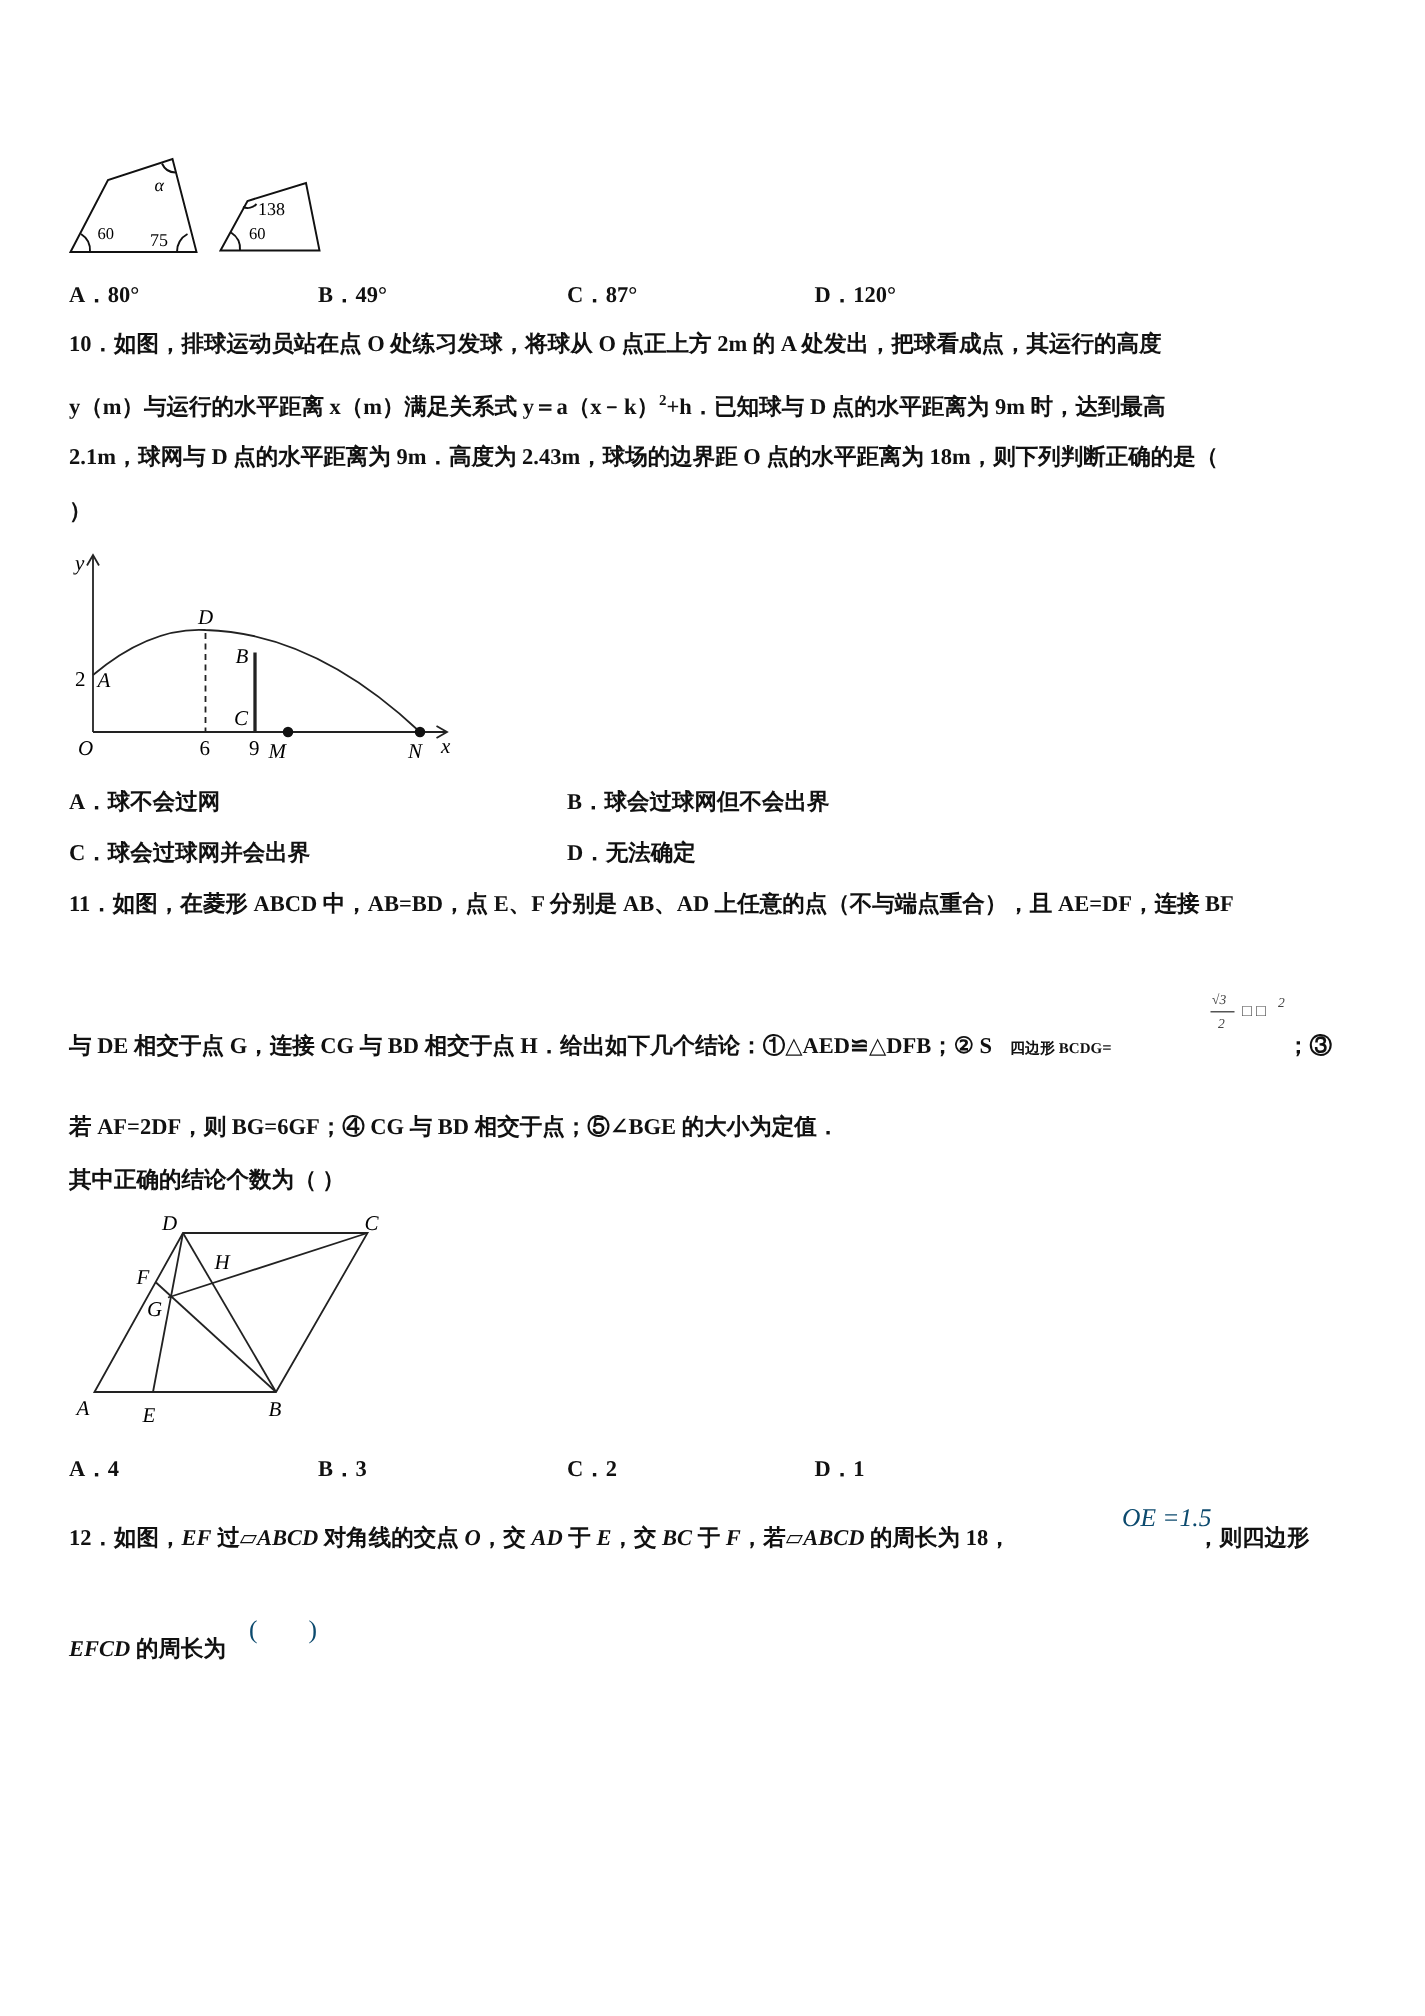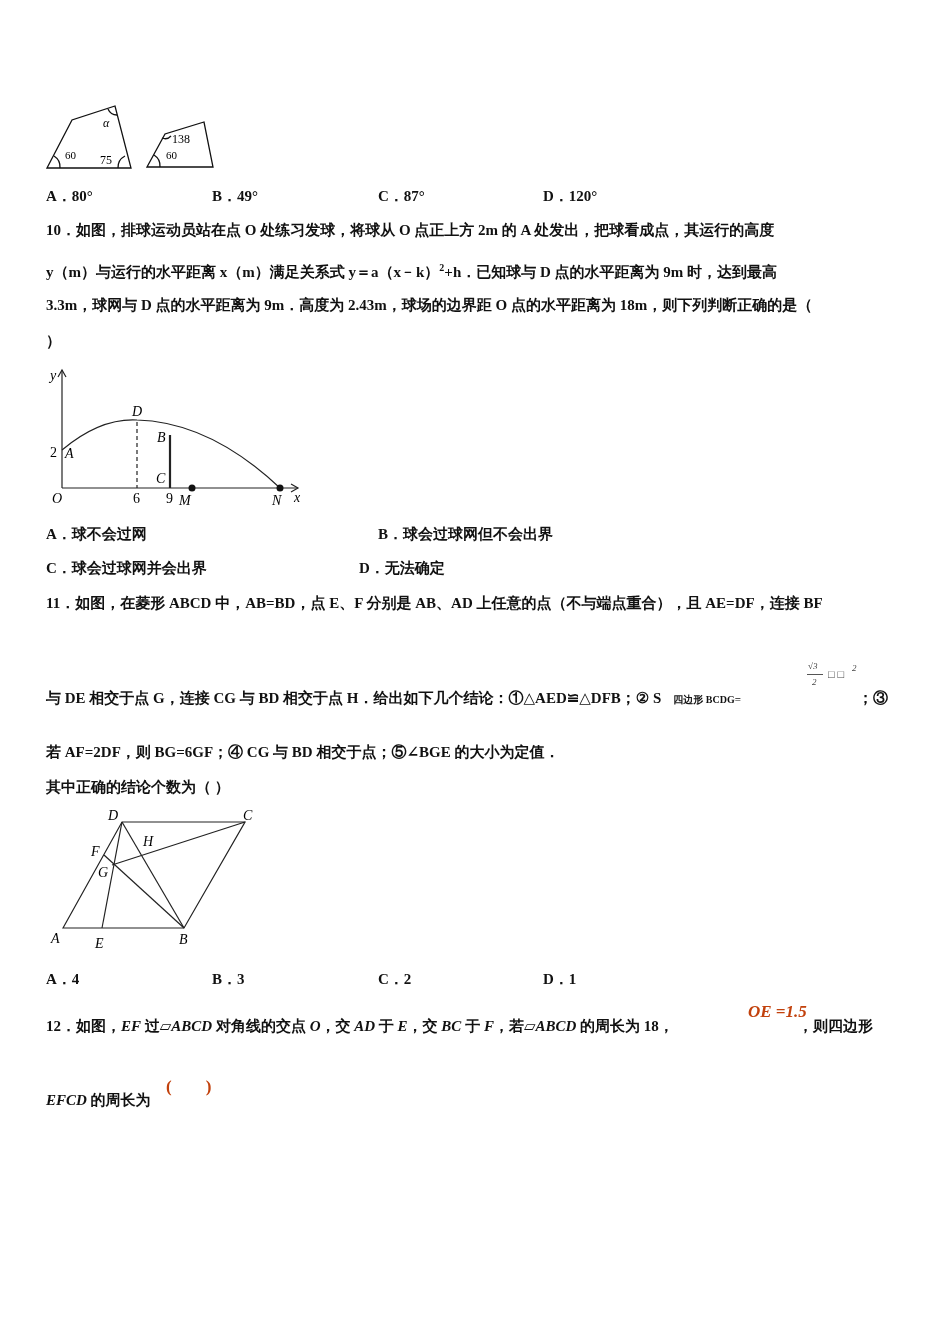--- a/index.html
+++ b/index.html
@@ -8,21 +8,21 @@
     font-family: "Liberation Serif", "DejaVu Serif", serif;
     color: #111;
   }
   .abs { position: absolute; }
   .t { font-size: 15px; font-weight: bold; white-space: nowrap; line-height: 18px; }
   .opt { font-size: 15px; font-weight: bold; white-space: nowrap; }
   .it { font-style: italic; }
   svg text { font-family: "Liberation Serif", "DejaVu Serif", serif; }
   .frac { font-family: "Liberation Serif", serif; font-size: 9px; color: #444; font-style: italic; }
   .small { font-size: 10px; padding-left: 12px; }
-  .oe { font-family: "Liberation Serif", serif; font-weight: bold; font-size: 17px; color: #c2410c; }
+  .oe { font-family: "Liberation Serif", serif; font-weight: normal; font-size: 17px; color: #0c4a6e; }
 </style>
 </head>
 <body>
 
 <svg class="abs" style="left:40px;top:100px" width="190" height="75" viewBox="0 0 190 75">
   <g stroke="#111" stroke-width="1.3" fill="none">
     <polygon points="7,68 32,20 75,6 91,68"></polygon>
     <path d="M20,68 A13,13 0 0 0 14,56"></path>
     <path d="M78,68 A13,13 0 0 1 85,56"></path>
     <path d="M68,9 A10,10 0 0 0 77,15"></path>
@@ -39,21 +39,21 @@
 
 <div class="abs opt" style="left:46px;top:187px"><span>A．</span><span>80°</span></div>
 <div class="abs opt" style="left:212px;top:187px"><span>B．</span><span>49°</span></div>
 <div class="abs opt" style="left:378px;top:187px"><span>C．</span><span>87°</span></div>
 <div class="abs opt" style="left:543px;top:187px"><span>D．</span><span>120°</span></div>
 
 <div class="abs t" style="left:46px;top:221px">10．如图，排球运动员站在点 O 处练习发球，将球从 O 点正上方 2m 的 A 处发出，把球看成点，其运行的高度</div>
 <div class="abs t" style="left:46px;top:259px">
   <span>y（m）与运行的水平距离 x（m）满足关系式 y＝a（x﹣k）</span><sup style="font-size:10px">2</sup><span>+h．已知球与 D 点的水平距离为 9m 时，达到最高</span>
 </div>
-<div class="abs t" style="left:46px;top:296px">3.3m，球网与 D 点的水平距离为 9m．高度为 2.43m，球场的边界距 O 点的水平距离为 18m，则下列判断正确的是（</div>
+<div class="abs t" style="left:46px;top:296px">2.1m，球网与 D 点的水平距离为 9m．高度为 2.43m，球场的边界距 O 点的水平距离为 18m，则下列判断正确的是（</div>
 <div class="abs t" style="left:46px;top:332px">）</div>
 
 <svg class="abs" style="left:40px;top:362px" width="270" height="150" viewBox="0 0 270 150">
   <g stroke="#222" stroke-width="1.2" fill="none">
     <line x1="22" y1="126" x2="22" y2="8"></line>
     <polyline points="18,15 22,8 26,15"></polyline>
     <line x1="22" y1="126" x2="258" y2="126"></line>
     <polyline points="251,122 258,126 251,130"></polyline>
     <path d="M22,88 Q60,56 97,58 Q170,60 240,126"></path>
     <line x1="97" y1="60" x2="97" y2="126" stroke-dasharray="4,3"></line>
@@ -71,21 +71,21 @@
   <text x="116" y="121" font-size="14" font-style="italic">C</text>
   <text x="93" y="141" font-size="14">6</text>
   <text x="126" y="141" font-size="14">9</text>
   <text x="139" y="143" font-size="14" font-style="italic">M</text>
   <text x="232" y="143" font-size="14" font-style="italic">N</text>
 </svg>
 
 <div class="abs opt" style="left:46px;top:525px"><span>A．</span><span>球不会过网</span></div>
 <div class="abs opt" style="left:378px;top:525px"><span>B．</span><span>球会过球网但不会出界</span></div>
 <div class="abs opt" style="left:46px;top:559px"><span>C．</span><span>球会过球网并会出界</span></div>
-<div class="abs opt" style="left:359px;top:559px"><span>D．</span><span>无法确定</span></div>
+<div class="abs opt" style="left:378px;top:559px"><span>D．</span><span>无法确定</span></div>
 
 <div class="abs t" style="left:46px;top:594px">11．如图，在菱形 ABCD 中，AB=BD，点 E、F 分别是 AB、AD 上任意的点（不与端点重合），且 AE=DF，连接 BF</div>
 
 <div class="abs t" style="left:46px;top:689px">
   <span>与 DE 相交于点 G，连接 CG 与 BD 相交于点 H．给出如下几个结论：①△AED≌△DFB；② S</span><span class="small" style="font-size:10px">四边形 BCDG</span><span style="font-size:11px">=</span>
 </div>
 
 <div class="abs frac" style="left:808px;top:661px">√3</div>
 <div class="abs" style="left:807px;top:674px;width:16px;height:1px;background:#555"></div>
 <div class="abs frac" style="left:812px;top:677px">2</div>

